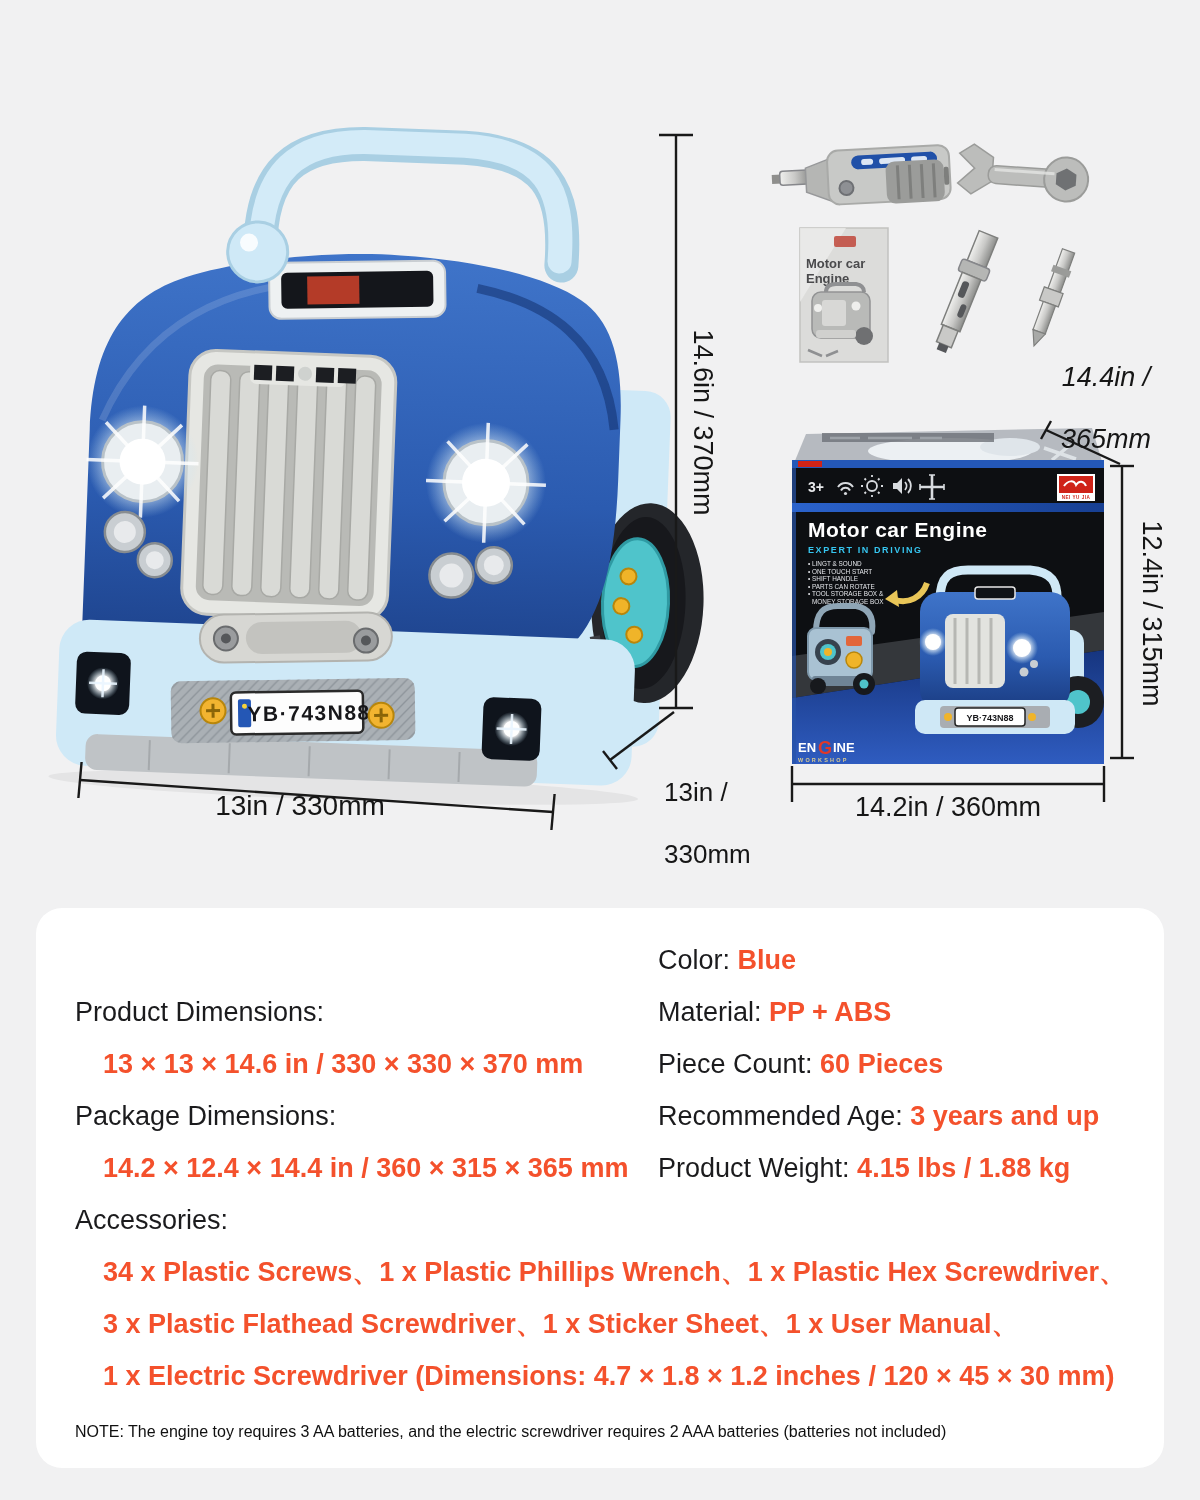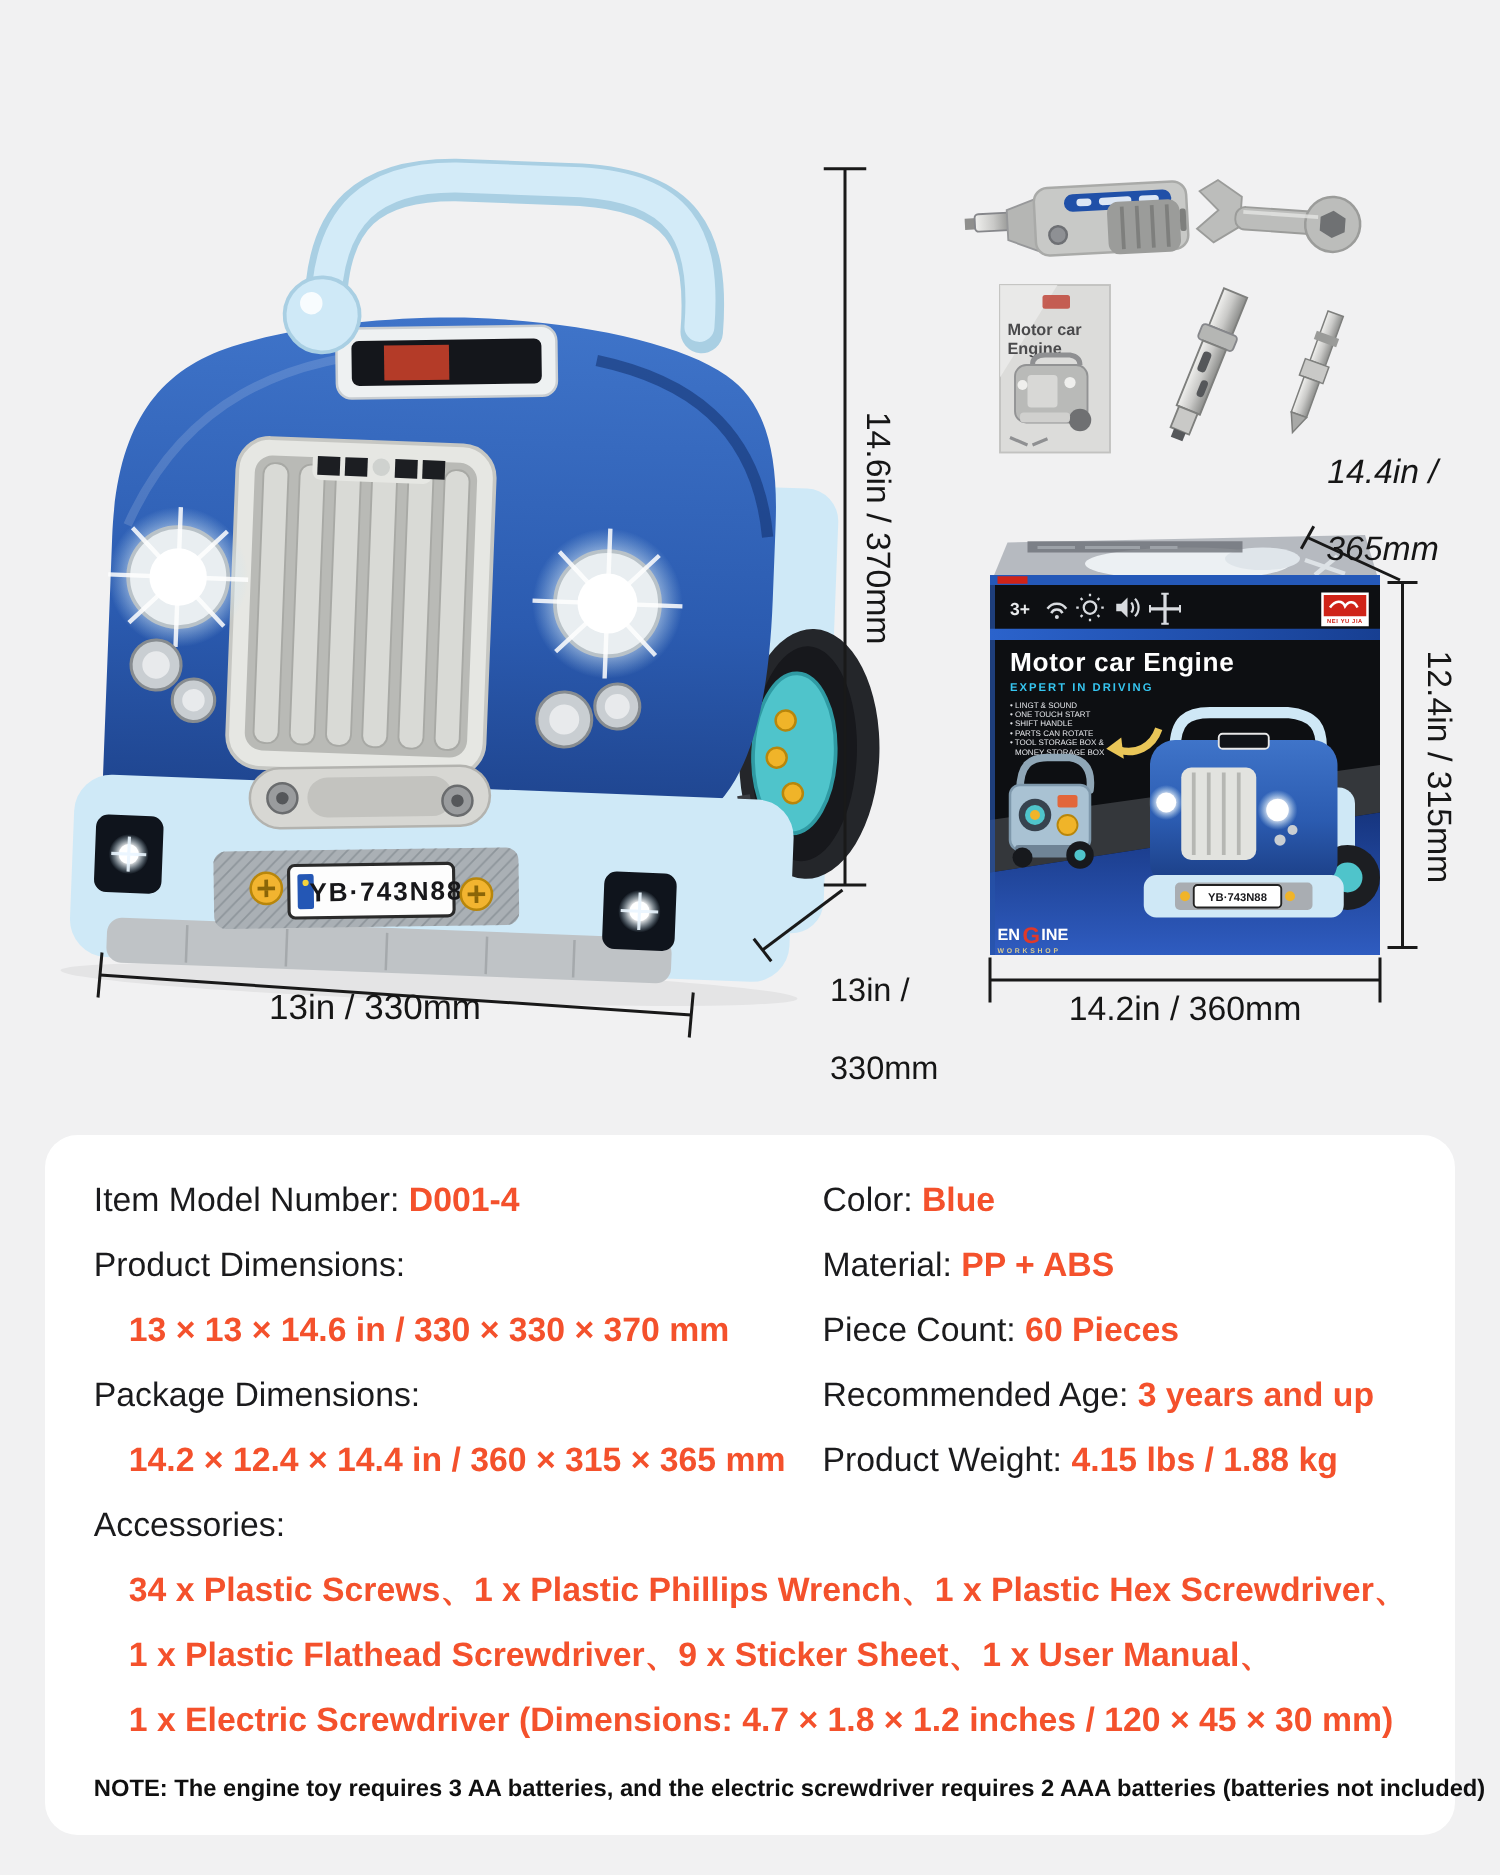--- a/index.html
+++ b/index.html
@@ -19,21 +19,21 @@
   .card{
     position:absolute;left:36px;top:908px;width:1128px;height:560px;
     background:#ffffff;border-radius:26px;
   }
   .row{
     position:absolute;font-size:27px;line-height:28px;color:#1b1b1d;
     font-weight:500;white-space:nowrap;
   }
   .row .val{color:#F4512C;font-weight:700;}
   .row.orange{color:#F4512C;font-weight:700;margin-left:28px;}
-  .row.note{font-size:19px;font-weight:700;color:#101010;}
+  .row.note{font-size:16px;font-weight:400;color:#101010;}
   svg text{font-family:"Liberation Sans", sans-serif;}
 </style>
 </head>
 <body>
 
 <div class="canvas">
 
   <svg class="scene" width="1200" height="900" viewBox="0 0 1200 900">
     <defs>
       <linearGradient id="bodyBlue" x1="0" y1="0" x2="0" y2="1">
@@ -387,32 +387,31 @@
   <div class="dim" style="left:150px;top:790px;width:300px;font-size:28px;">13in / 330mm</div>
   <div class="dim two" style="left:664px;top:736px;width:120px;text-align:left;font-size:26px;margin-top:41px;"><span>13in /</span><br>
        <span>330mm</span></div>
   <div class="dim" style="left:798px;top:792px;width:300px;">14.2in / 360mm</div>
   <div class="dim rot90" style="left:1001px;top:598px;width:300px;">12.4in / 315mm</div>
   <div class="dim two" style="left:1026px;top:362px;width:160px;font-style:italic;"><span>14.4in /</span><br>
        <span>365mm</span></div>
 
   <div class="card"></div>
 
-  <div class="row" style="left:75px;top:946px;"><span>Item Model Number: </span><span class="val">D001-4</span></div>
   <div class="row" style="left:75px;top:998px;"><span>Product Dimensions:</span></div>
   <div class="row orange" style="left:75px;top:1050px;">13 × 13 × 14.6 in / 330 × 330 × 370 mm</div>
   <div class="row" style="left:75px;top:1102px;"><span>Package Dimensions:</span></div>
   <div class="row orange" style="left:75px;top:1154px;">14.2 × 12.4 × 14.4 in / 360 × 315 × 365 mm</div>
   <div class="row" style="left:75px;top:1206px;"><span>Accessories:</span></div>
 
   <div class="row" style="left:658px;top:946px;"><span>Color: </span><span class="val">Blue</span></div>
   <div class="row" style="left:658px;top:998px;"><span>Material: </span><span class="val">PP + ABS</span></div>
   <div class="row" style="left:658px;top:1050px;"><span>Piece Count: </span><span class="val">60 Pieces</span></div>
   <div class="row" style="left:658px;top:1102px;text-align:center;"><span>Recommended Age: </span><span class="val">3 years and up</span></div>
   <div class="row" style="left:658px;top:1154px;text-align:center;"><span>Product Weight: </span><span class="val">4.15 lbs / 1.88 kg</span></div>
 
   <div class="row orange" style="left:75px;top:1258px;">34 x Plastic Screws、1 x Plastic Phillips Wrench、1 x Plastic Hex Screwdriver、</div>
-  <div class="row orange" style="left:75px;top:1310px;">1 x Plastic Flathead Screwdriver、9 x Sticker Sheet、1 x User Manual、</div>
+  <div class="row orange" style="left:75px;top:1310px;">3 x Plastic Flathead Screwdriver、1 x Sticker Sheet、1 x User Manual、</div>
   <div class="row orange" style="left:75px;top:1362px;">1 x Electric Screwdriver (Dimensions: 4.7 × 1.8 × 1.2 inches / 120 × 45 × 30 mm)</div>
 
   <div class="row note" style="left:75px;top:1418px;">NOTE: The engine toy requires 3 AA batteries, and the electric screwdriver requires 2 AAA batteries (batteries not included)</div>
 
 </div>
 
 </body></html>

